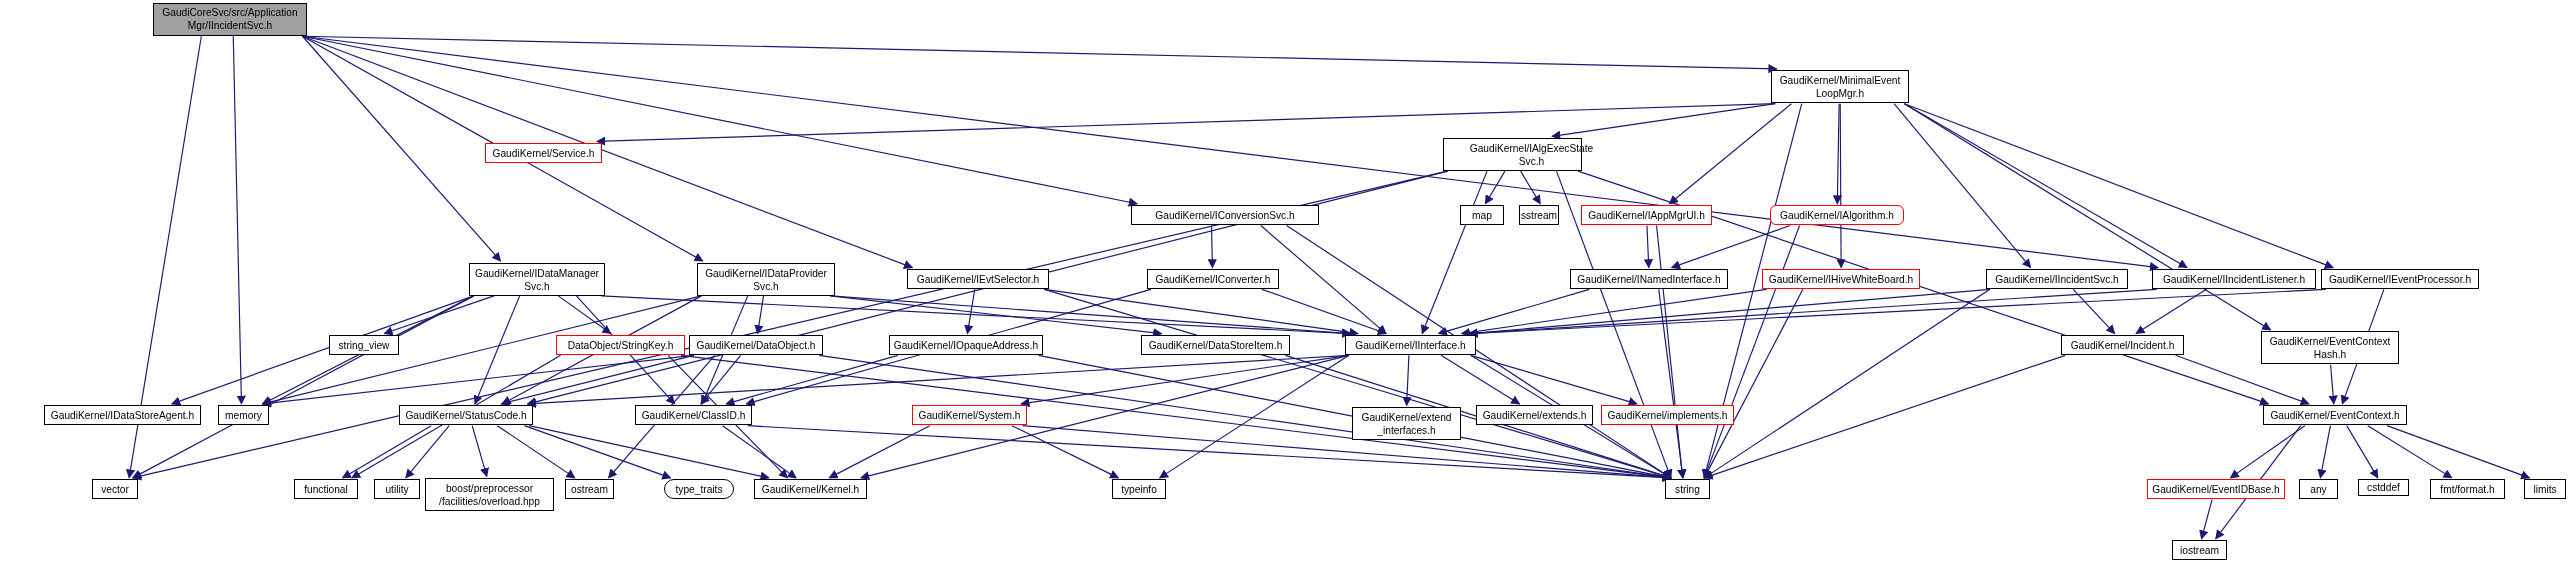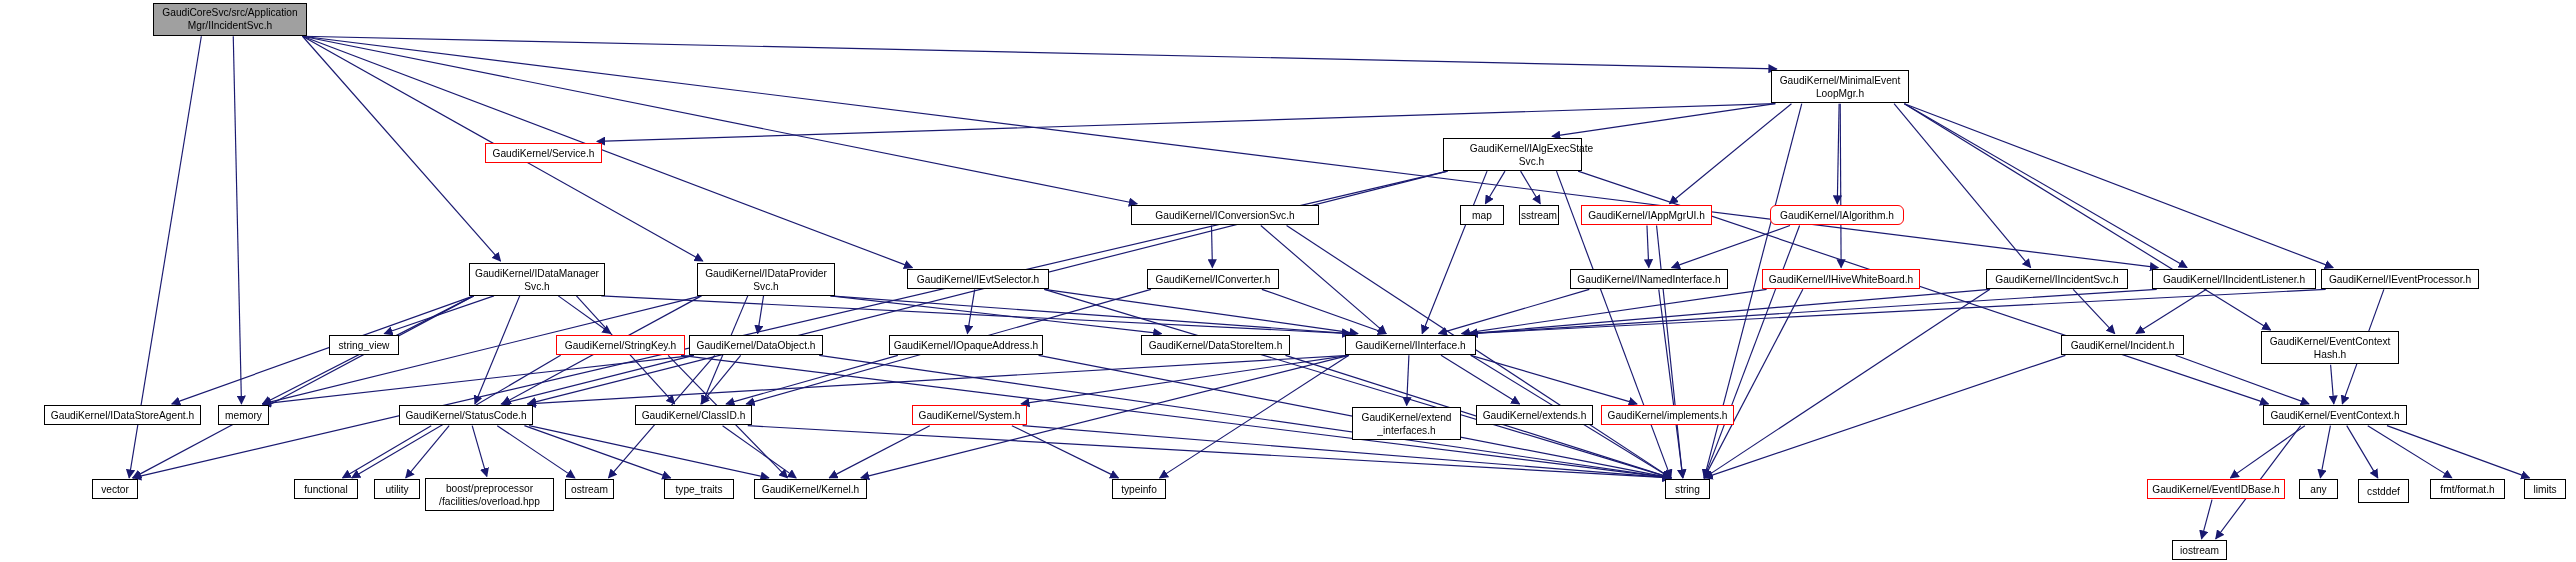--- a/index.html
+++ b/index.html
@@ -183,21 +183,21 @@
     <div class="node plain" style="left: 2152px; top: 269px; width: 164px; height: 20.3px;">
       <div class="lbl">GaudiKernel/IIncidentListener.h</div>
     </div>
     <div class="node plain" style="left: 2321px; top: 269px; width: 158px; height: 20.3px;">
       <div class="lbl">GaudiKernel/IEventProcessor.h</div>
     </div>
     <div class="node plain" style="left: 329px; top: 335px; width: 70px; height: 20.3px;">
       <div class="lbl">string_view</div>
     </div>
     <div class="node red" style="left: 556px; top: 335px; width: 129px; height: 20.3px;">
-      <div class="lbl">GaudiKernel/StringKey.h</div>
+      <div class="lbl">DataObject/StringKey.h</div>
     </div>
     <div class="node plain" style="left: 689px; top: 335px; width: 134px; height: 20.3px;">
       <div class="lbl">GaudiKernel/DataObject.h</div>
     </div>
     <div class="node plain" style="left: 889px; top: 335px; width: 154px; height: 20.3px;">
       <div class="lbl">GaudiKernel/IOpaqueAddress.h</div>
     </div>
     <div class="node plain" style="left: 1141px; top: 335px; width: 149px; height: 20.3px;">
       <div class="lbl">GaudiKernel/DataStoreItem.h</div>
     </div>
@@ -248,39 +248,39 @@
     <div class="node plain" style="left: 374px; top: 479px; width: 46px; height: 20.3px;">
       <div class="lbl">utility</div>
     </div>
     <div class="node plain" style="left: 425px; top: 478px; width: 129px; height: 33px;">
       <div class="lbl">boost/preprocessor</div>
       <div class="lbl">/facilities/overload.hpp</div>
     </div>
     <div class="node plain" style="left: 565px; top: 479px; width: 49px; height: 20.3px;">
       <div class="lbl">ostream</div>
     </div>
-    <div class="node plain" style="left: 664px; top: 479px; width: 70px; height: 20.3px;">
+    <div class="node plain" style="left: 664px; top: 479px; width: 70px; height: 20.3px; border-radius: 10px;">
       <div class="lbl">type_traits</div>
     </div>
     <div class="node plain" style="left: 754px; top: 479px; width: 113px; height: 20.3px;">
       <div class="lbl">GaudiKernel/Kernel.h</div>
     </div>
     <div class="node plain" style="left: 1112px; top: 479px; width: 54px; height: 20.3px;">
       <div class="lbl">typeinfo</div>
     </div>
     <div class="node plain" style="left: 1665px; top: 479px; width: 45px; height: 20.3px;">
       <div class="lbl">string</div>
     </div>
     <div class="node red" style="left: 2147px; top: 479px; width: 138px; height: 20.3px;">
       <div class="lbl">GaudiKernel/EventIDBase.h</div>
     </div>
     <div class="node plain" style="left: 2299px; top: 479px; width: 39px; height: 20.3px;">
       <div class="lbl">any</div>
     </div>
-    <div class="node plain" style="left: 2358px; top: 479px; width: 51px; height: 24px;">
+    <div class="node plain" style="left: 2358px; top: 479px; width: 51px; height: 17px;">
       <div class="lbl">cstddef</div>
     </div>
     <div class="node plain" style="left: 2430px; top: 479px; width: 75px; height: 20.3px;">
       <div class="lbl">fmt/format.h</div>
     </div>
     <div class="node plain" style="left: 2524px; top: 479px; width: 42px; height: 20.3px;">
       <div class="lbl">limits</div>
     </div>
     <div class="node plain" style="left: 2172px; top: 540px; width: 55px; height: 20.3px;">
       <div class="lbl">iostream</div>

